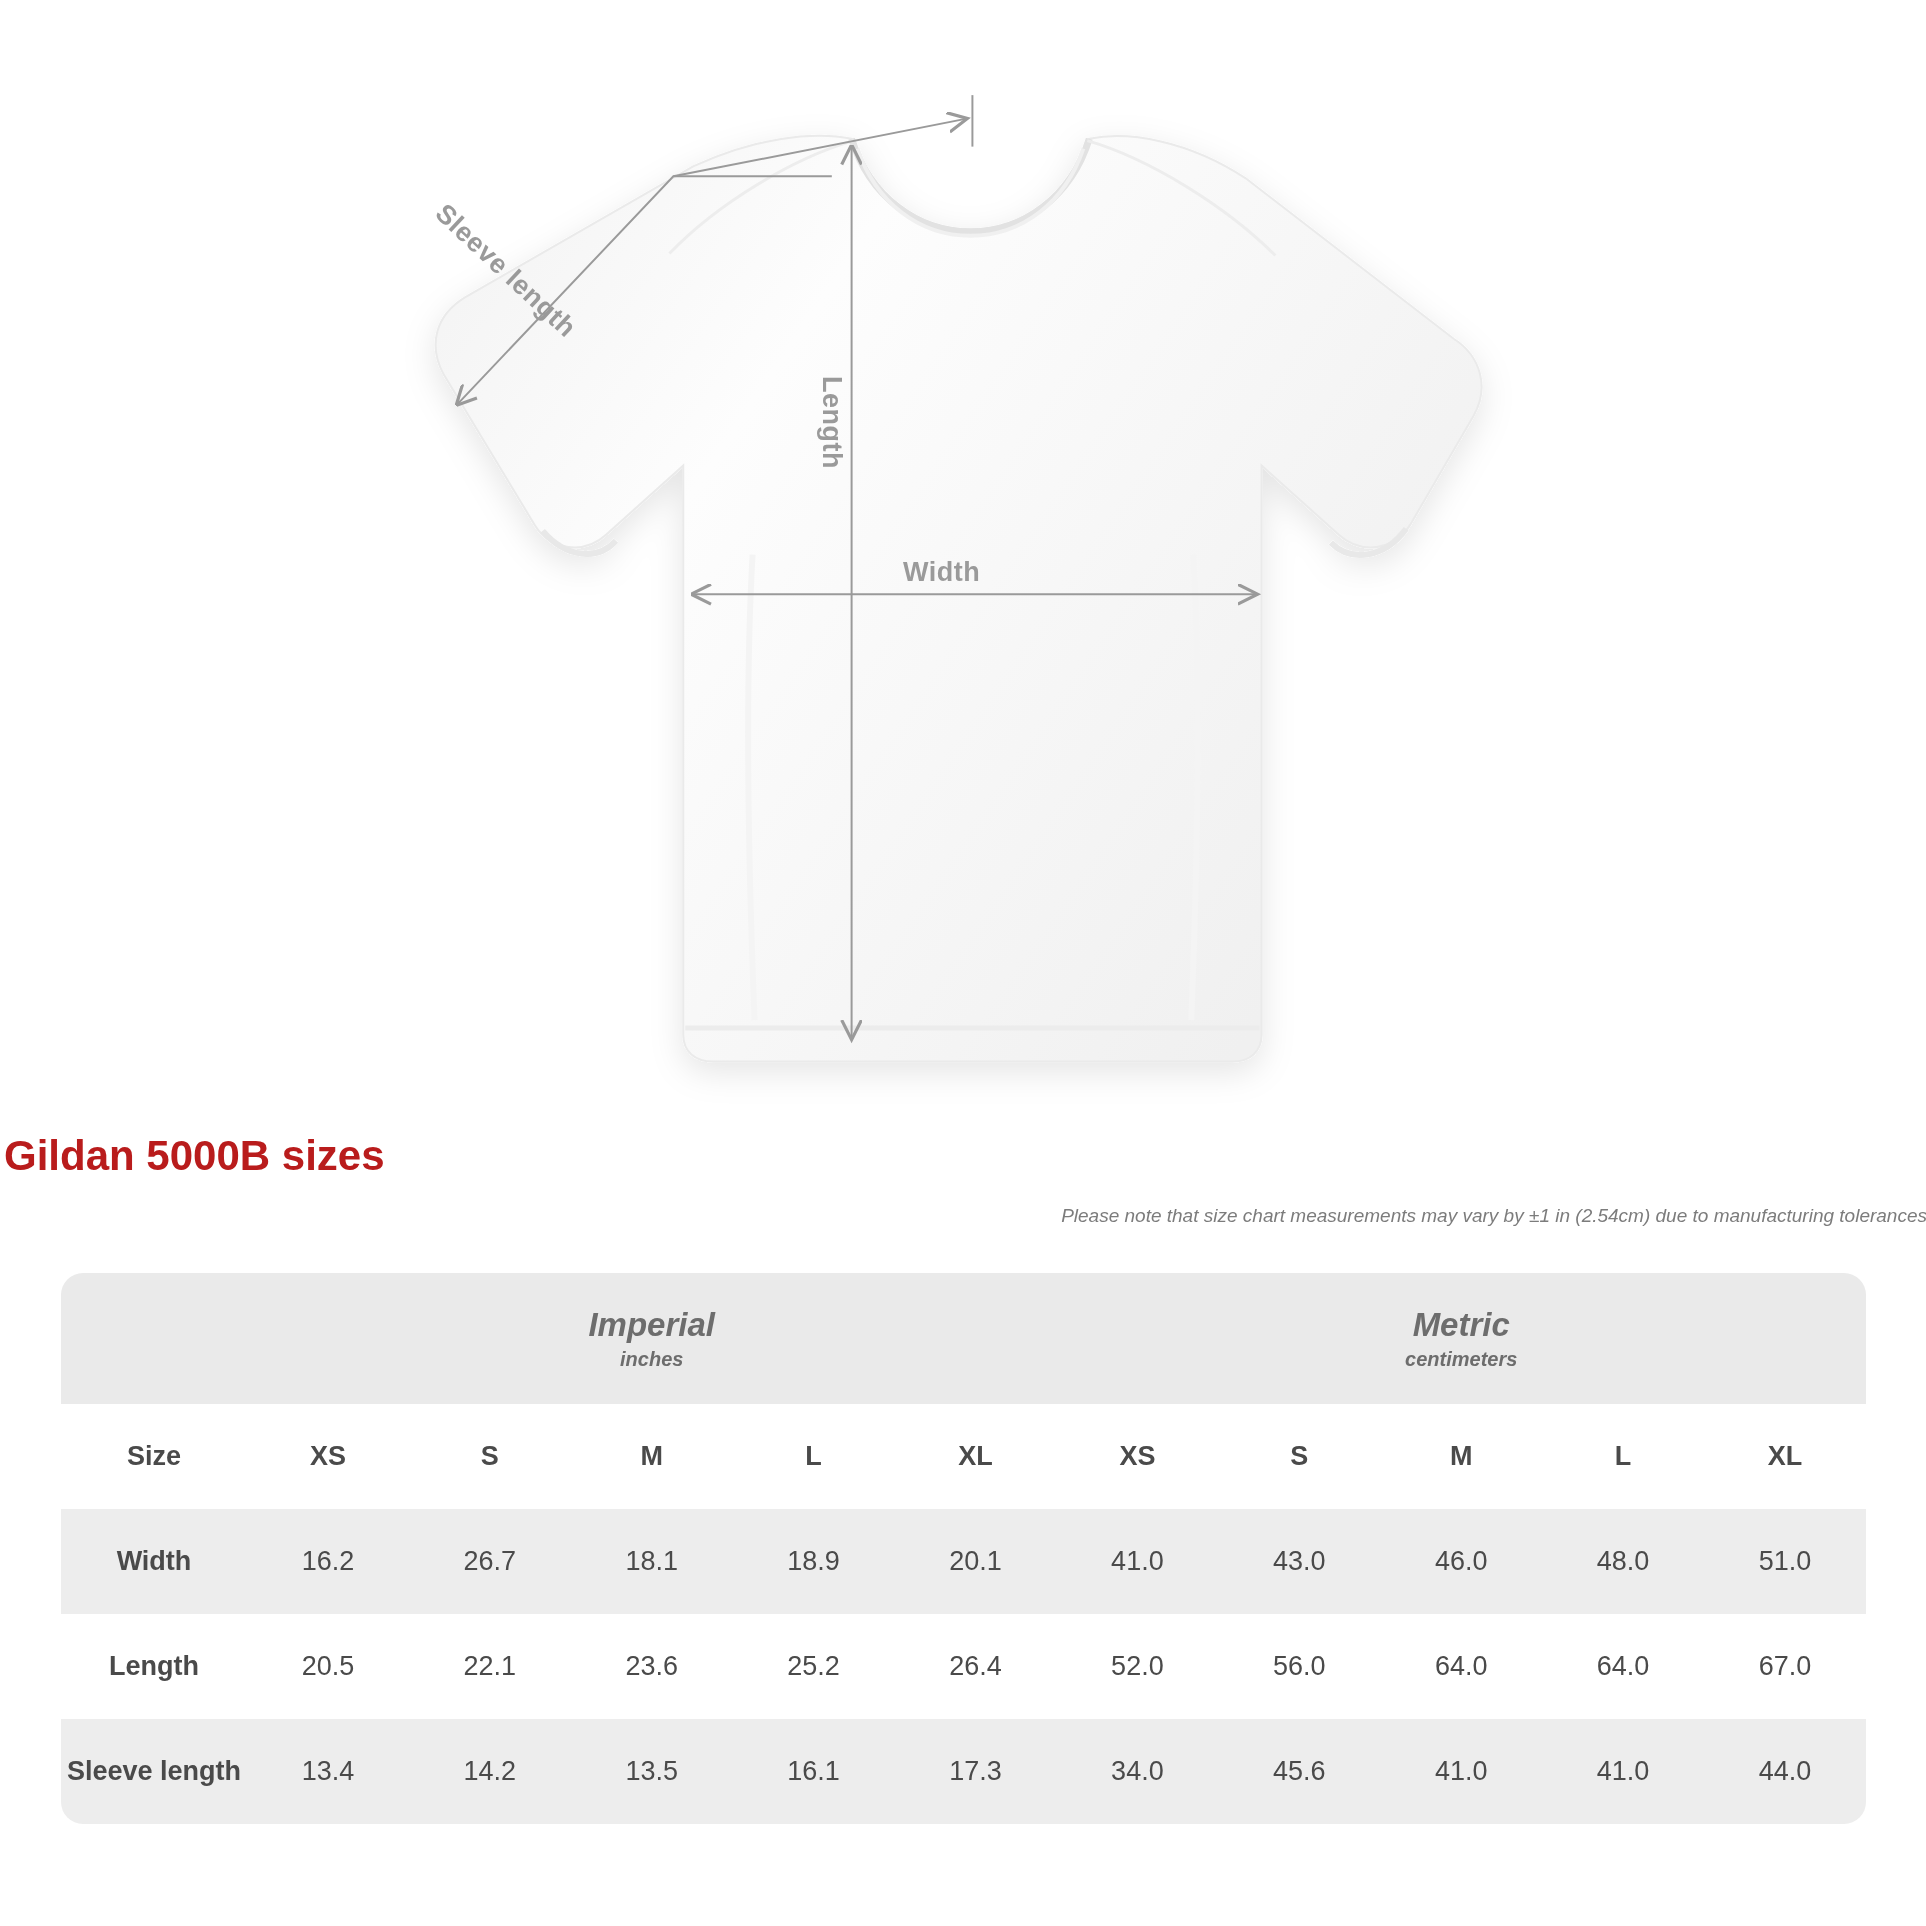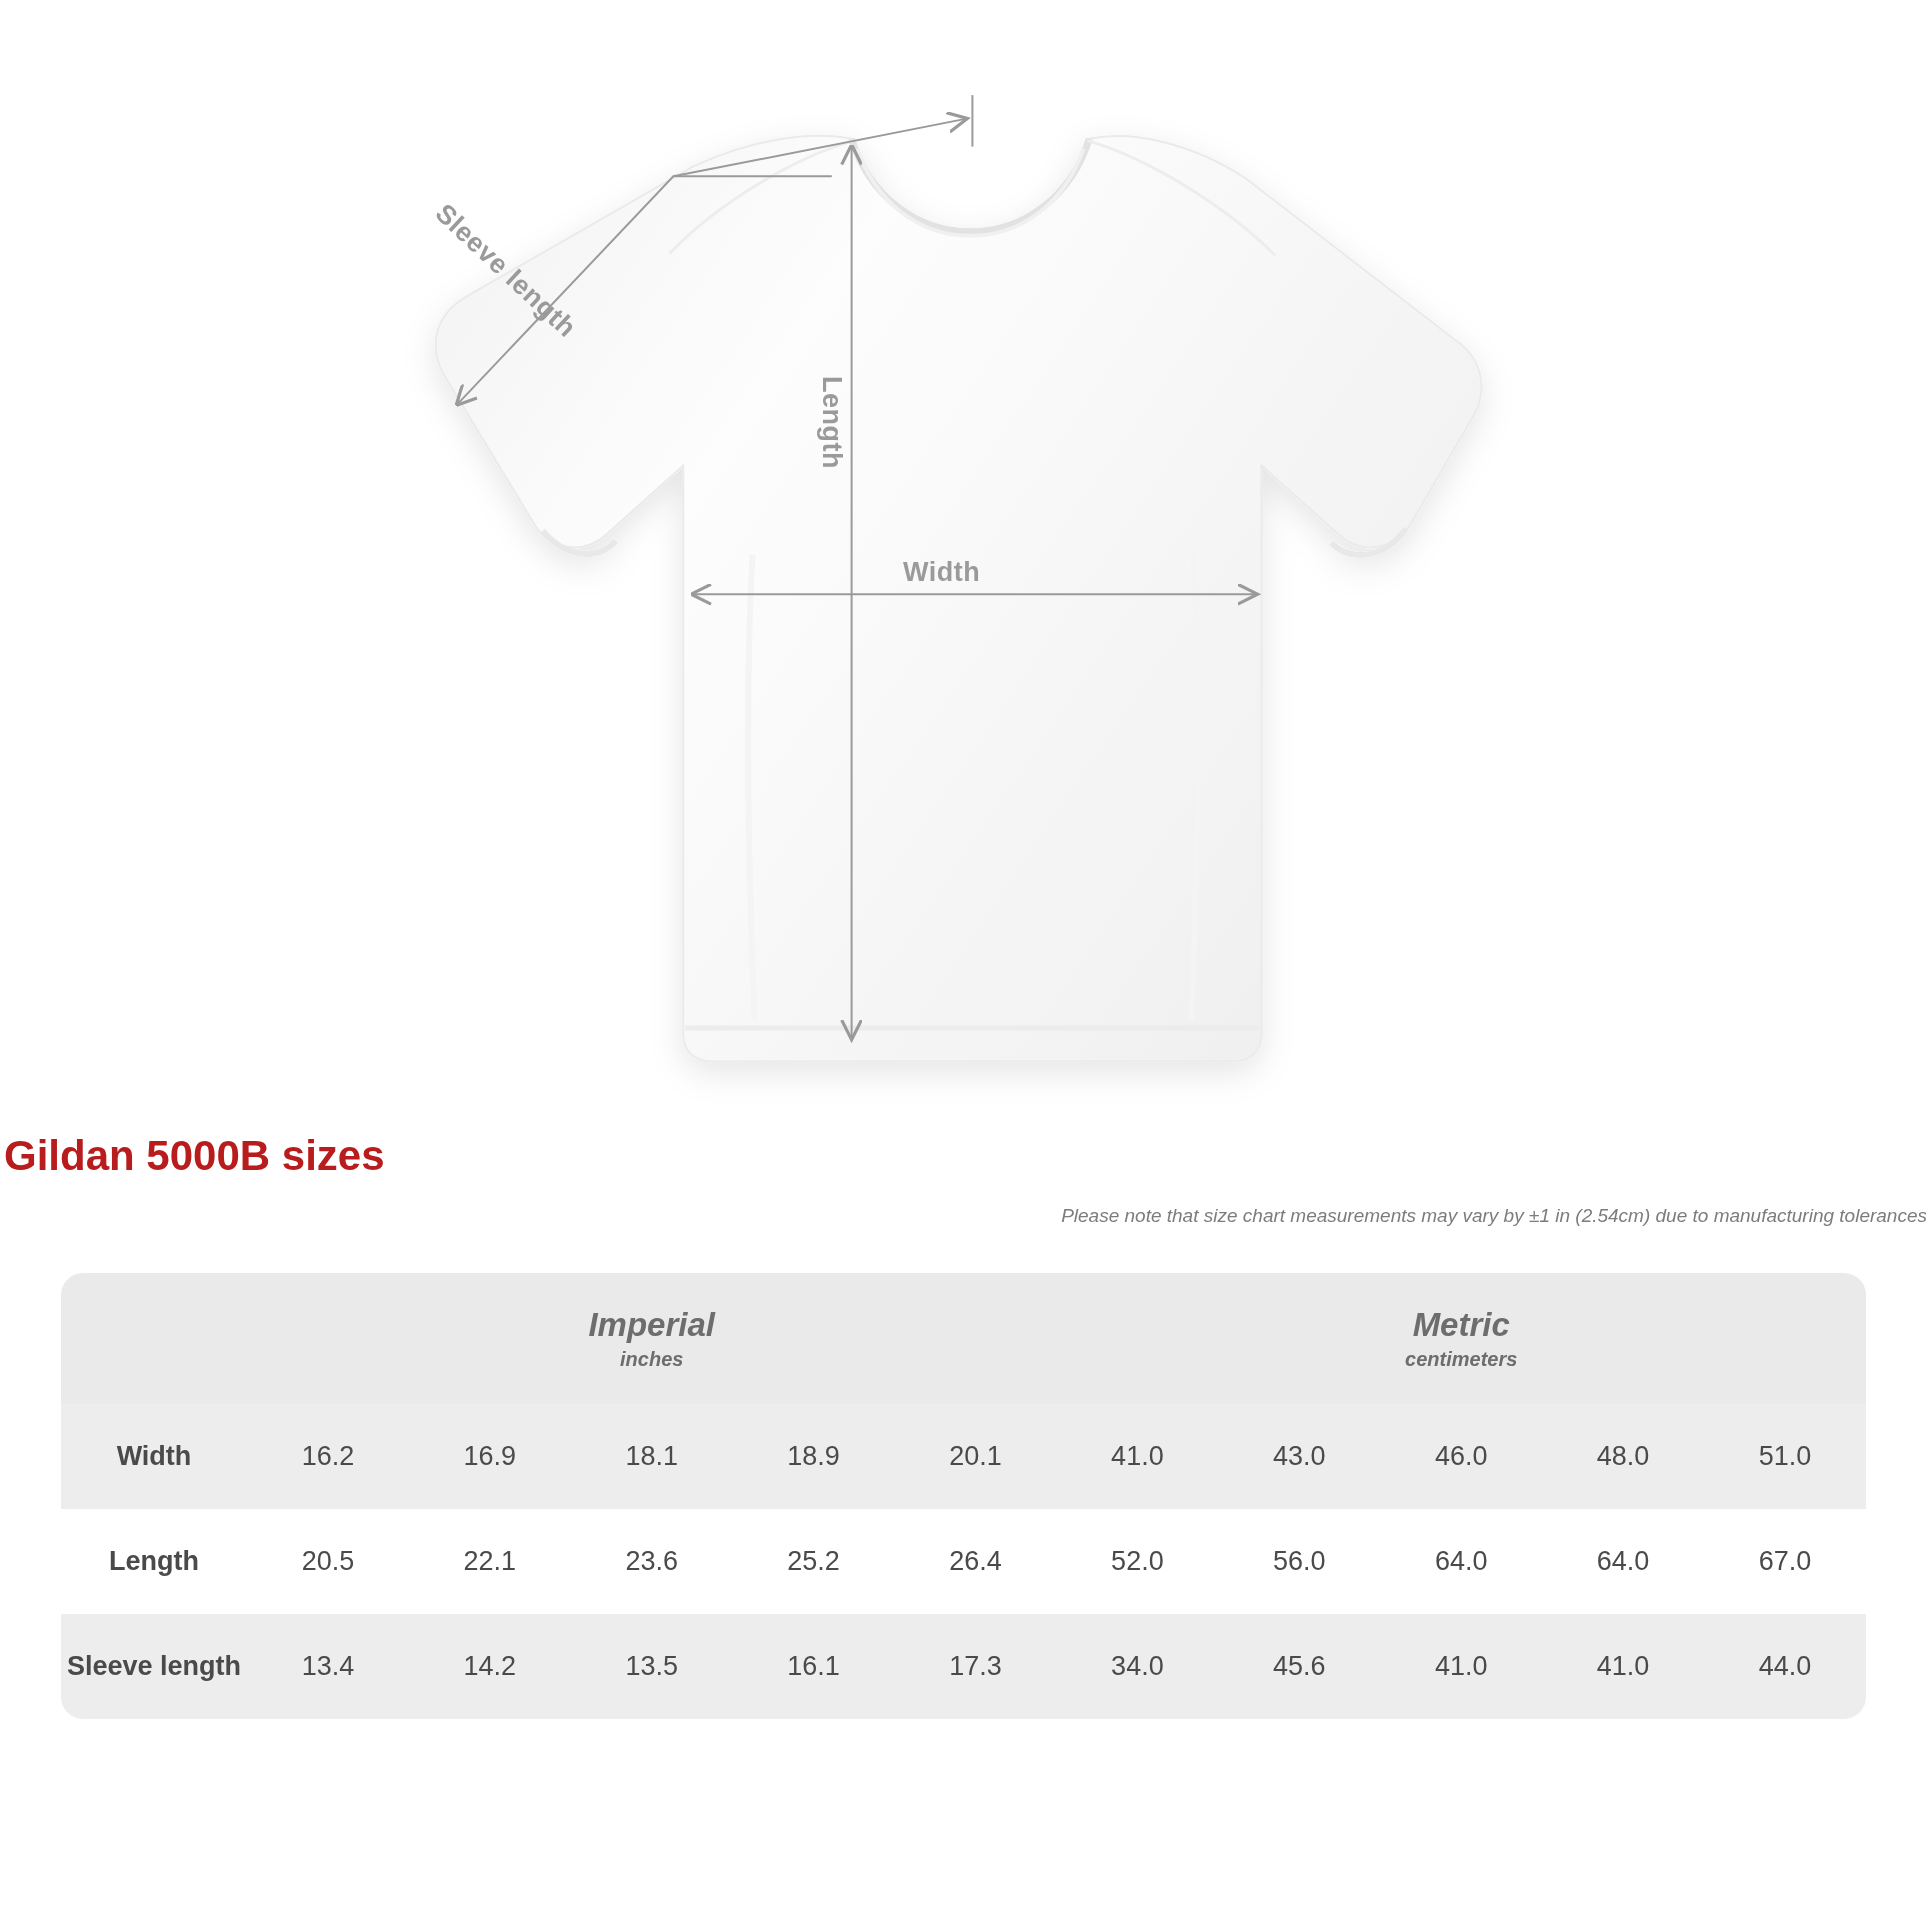--- a/index.html
+++ b/index.html
@@ -228,26 +228,39 @@
           <th class="col-first"></th>
           <th colspan="5">
             <div class="unit-title">Imperial</div>
             <div class="unit-sub">inches</div>
           </th>
           <th colspan="5">
             <div class="unit-title">Metric</div>
             <div class="unit-sub">centimeters</div>
           </th>
         </tr>
+        <tr class="head-row">
+          <th class="col-first">Size</th>
+          <th>XS</th>
+          <th>S</th>
+          <th>M</th>
+          <th>L</th>
+          <th>XL</th>
+          <th>XS</th>
+          <th>S</th>
+          <th>M</th>
+          <th>L</th>
+          <th>XL</th>
+        </tr>
       </thead>
       <tbody>
         <tr class="data-row shaded">
           <td class="col-first row-head">Width</td>
           <td>16.2</td>
-          <td>16.9</td>
+          <td>26.7</td>
           <td>18.1</td>
           <td>18.9</td>
           <td>20.1</td>
           <td>41.0</td>
           <td>43.0</td>
           <td>46.0</td>
           <td>48.0</td>
           <td>51.0</td>
         </tr>
         <tr class="data-row plain">

